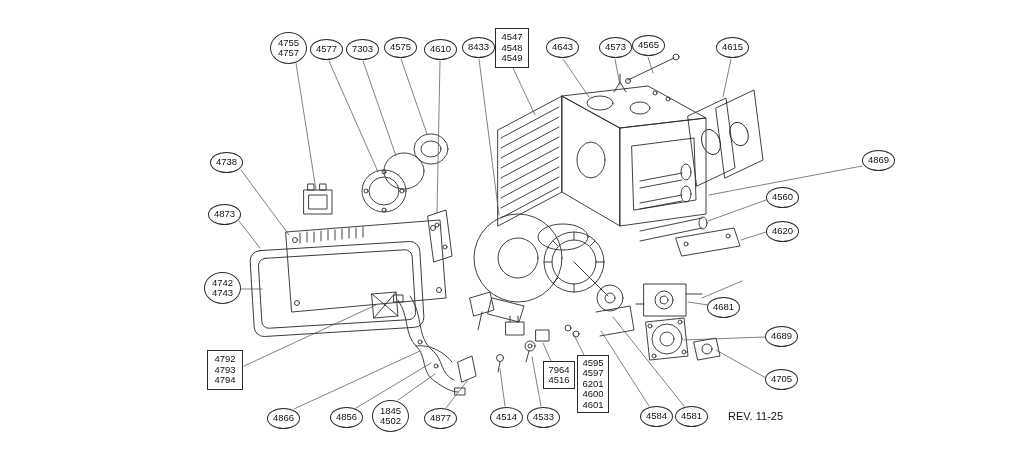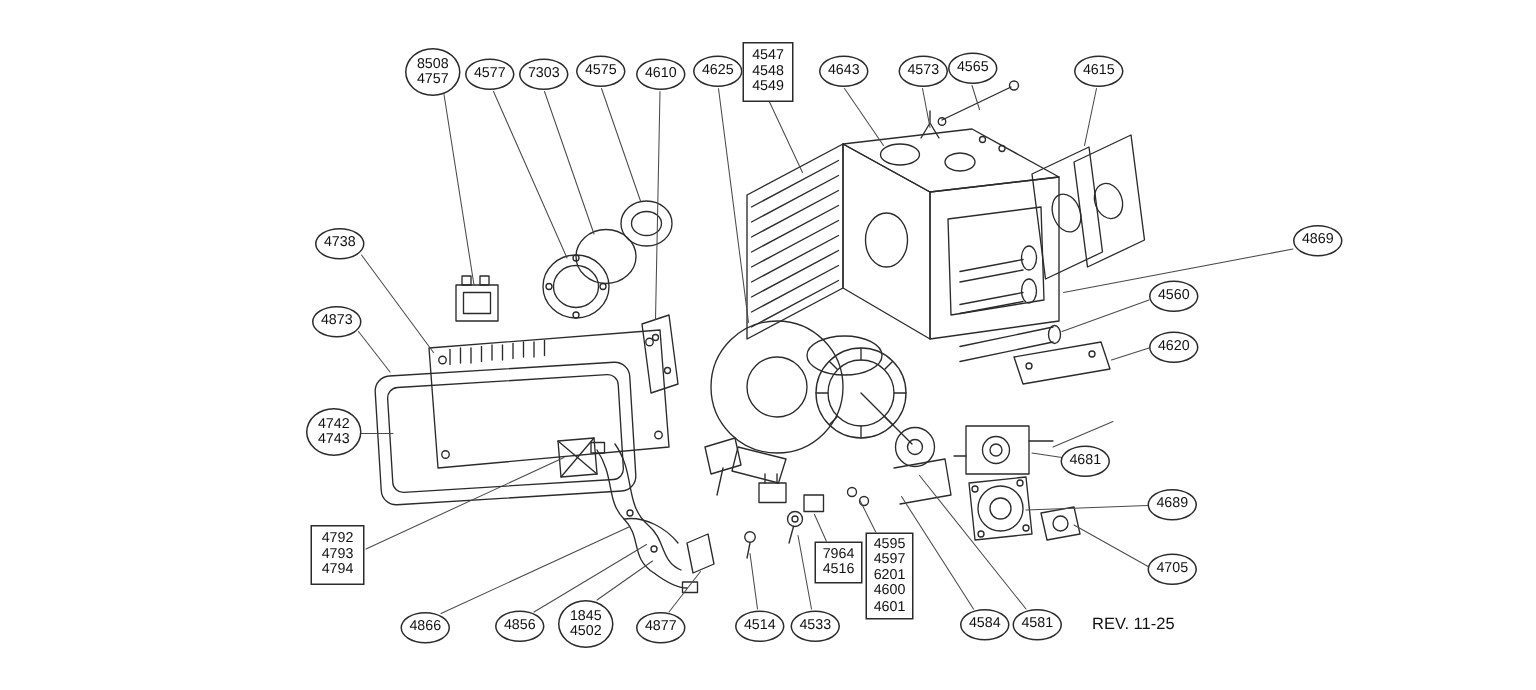--- a/index.html
+++ b/index.html
@@ -237,37 +237,37 @@
       <line x1="505" y1="406" x2="500" y2="369"></line>
       <line x1="541" y1="406" x2="532" y2="357"></line>
       <line x1="551" y1="361" x2="543" y2="343"></line>
       <line x1="584" y1="355" x2="573" y2="333"></line>
       <line x1="649" y1="406" x2="601" y2="331"></line>
       <line x1="684" y1="406" x2="613" y2="317"></line>
     </g>
   </svg>
 
   <div class="callout ellipse" style="left:270px;top:32px;width:37px;height:32px">
-    <span>8508</span>
+    <span>4755</span>
     <span>4757</span>
   </div>
   <div class="callout ellipse" style="left:310px;top:39px;width:33px;height:21px">
     <span>4577</span>
   </div>
   <div class="callout ellipse" style="left:346px;top:39px;width:33px;height:21px">
     <span>7303</span>
   </div>
   <div class="callout ellipse" style="left:384px;top:37px;width:33px;height:21px">
     <span>4575</span>
   </div>
   <div class="callout ellipse" style="left:424px;top:39px;width:33px;height:21px">
     <span>4610</span>
   </div>
   <div class="callout ellipse" style="left:462px;top:37px;width:33px;height:21px">
-    <span>4625</span>
+    <span>8433</span>
   </div>
   <div class="callout box" style="left:495px;top:28px;width:34px;height:40px">
     <span>4547</span>
     <span>4548</span>
     <span>4549</span>
   </div>
   <div class="callout ellipse" style="left:546px;top:37px;width:33px;height:21px">
     <span>4643</span>
   </div>
   <div class="callout ellipse" style="left:599px;top:37px;width:33px;height:21px">

